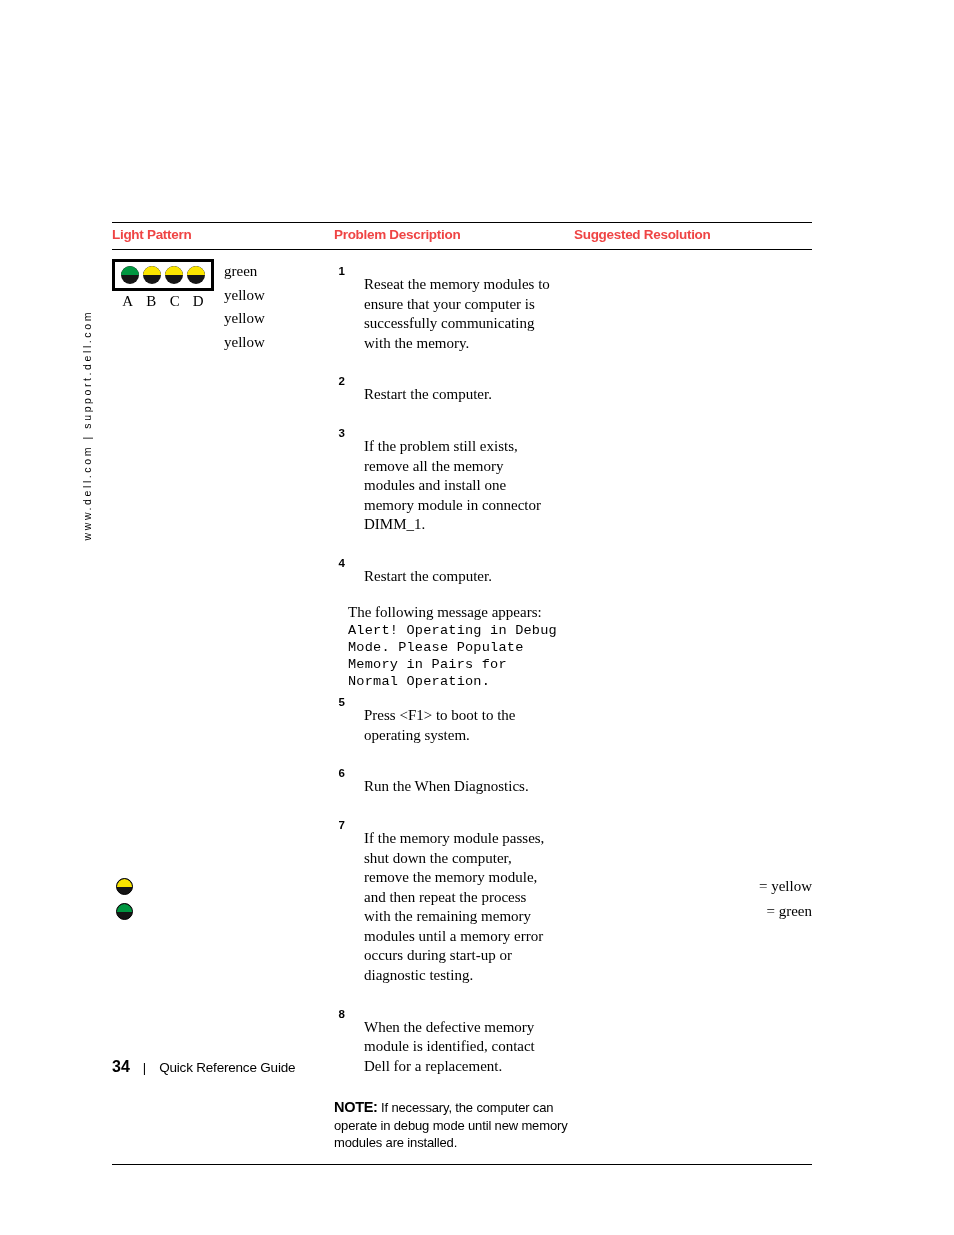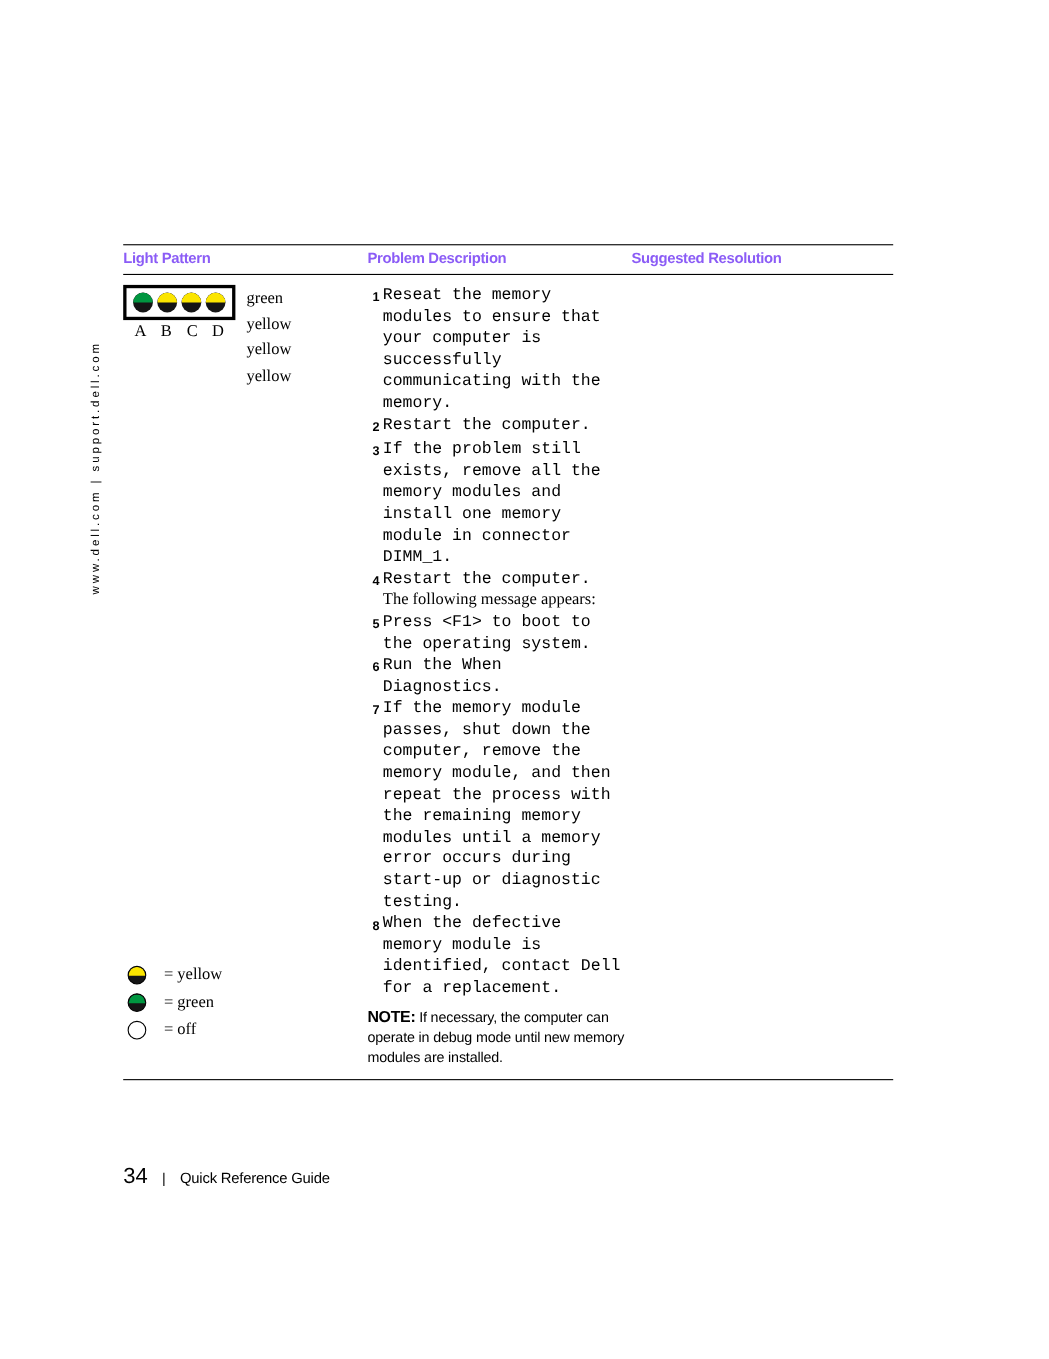--- a/index.html
+++ b/index.html
@@ -51,21 +51,21 @@
 
   .thead {
     display: flex;
     padding: 4px 0 7px 0;
   }
   .th {
     font-family: "Liberation Sans", sans-serif;
     font-weight: bold;
     font-size: 13.5px;
     letter-spacing: -0.3px;
-    color: #8b5cf6;
+    color: #ef4444;
   }
   .col-a { width: 222px; flex: 0 0 222px; }
   .col-b { width: 240px; flex: 0 0 240px; }
   .col-c { width: 238px; flex: 0 0 238px; }
 
   .tbody {
     display: flex;
     padding-top: 9px;
     padding-bottom: 12px;
   }
@@ -144,21 +144,21 @@
     font-weight: bold;
     font-size: 11.5px;
     width: 11px;
     flex: 0 0 11px;
     text-align: right;
     padding-top: 3px;
     padding-right: 3px;
     box-sizing: content-box;
   }
   .step-body { flex: 1; }
-  .step-para { margin: 0; font-family: Liberation Mono, monospace; }
+  .step-para { margin: 16px; }
   .sub-para  { margin: 0; }
   .mono {
     font-family: "Liberation Mono", monospace;
     font-size: 13.6px;
     line-height: 17px;
     letter-spacing: 0.2px;
     margin: 0;
     white-space: pre-line;
   }
   .note {
@@ -177,20 +177,21 @@
   .legend {
     position: absolute;
     left: 112px;
     top: 874px;
     width: 700px;
   }
   .legend-row {
     display: flex;
     align-items: center;
     height: 25px;
+    justify-content: space-between;
   }
   .legend-dot {
     width: 17px;
     height: 17px;
     border-radius: 50%;
     position: relative;
     overflow: hidden;
     background: #151515;
     margin-left: 4px;
     flex: 0 0 17px;
@@ -216,22 +217,22 @@
   
   .footer {
     position: absolute;
     left: 112px;
     top: 1058px;
     display: flex;
     align-items: baseline;
     font-family: "Liberation Sans", sans-serif;
   }
   .footer-page {
-    font-weight: normal;
-    font-size: 20px;
+    font-weight: bold;
+    font-size: 16px;
   }
   .footer-sep {
     font-size: 13px;
     margin: 0 13px;
     color: #000;
   }
   .footer-title {
     font-size: 13.5px;
     letter-spacing: -0.2px;
   }
@@ -302,20 +303,24 @@
         <div class="step-body">
           <p class="step-para">If the problem still exists, remove all the memory modules and install one memory module in connector DIMM_1.</p>
         </div>
       </div>
 
       <div class="step">
         <div class="step-num">4</div>
         <div class="step-body">
           <p class="step-para">Restart the computer.</p>
           <p class="sub-para">The following message appears:</p>
+          <p class="mono">Alert! Operating in Debug
+Mode. Please Populate
+Memory in Pairs for
+Normal Operation.</p>
         </div>
       </div>
 
       <div class="step">
         <div class="step-num">5</div>
         <div class="step-body">
           <p class="step-para">Press &lt;F1&gt; to boot to the operating system.</p>
         </div>
       </div>
 
@@ -352,23 +357,19 @@
 
 <div class="legend">
   <div class="legend-row">
     <div class="legend-dot yellow"></div>
     <div class="legend-text">= yellow</div>
   </div>
   <div class="legend-row">
     <div class="legend-dot green"></div>
     <div class="legend-text">= green</div>
   </div>
-  <div class="legend-row">
-    <div class="legend-dot off"></div>
-    <div class="legend-text">= off</div>
-  </div>
 </div>
 
 <div class="footer">
   <div class="footer-page">34</div>
   <div class="footer-sep">|</div>
   <div class="footer-title">Quick Reference Guide</div>
 </div>
 
 </body></html>

